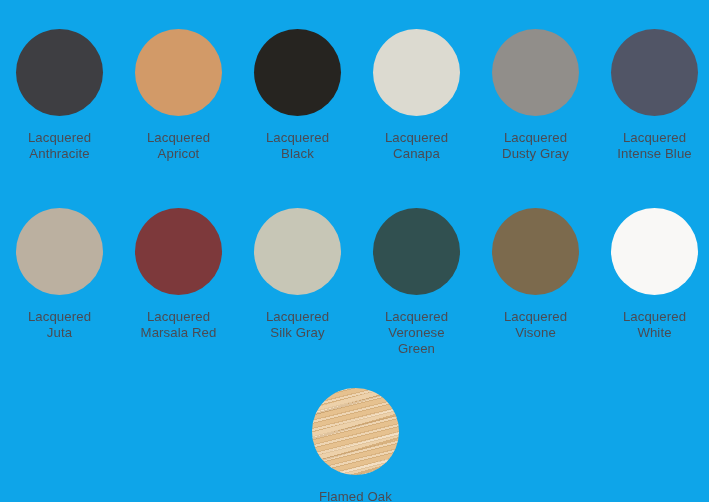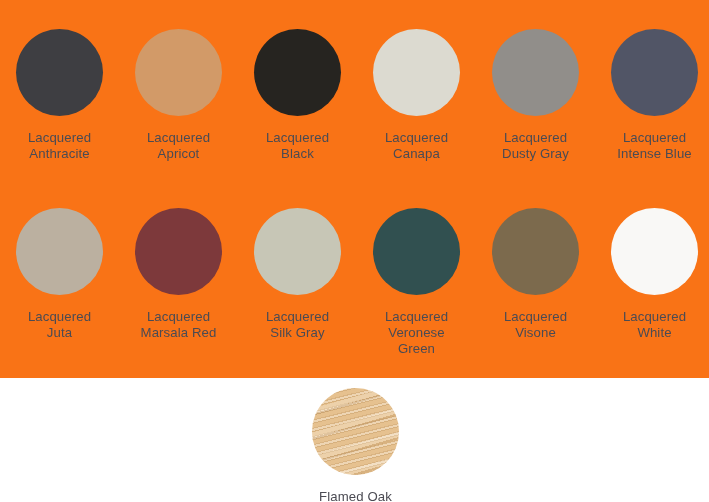--- a/index.html
+++ b/index.html
@@ -11,22 +11,22 @@
     width: 709px;
     height: 502px;
     overflow: hidden;
     font-family: "Liberation Sans", "DejaVu Sans", sans-serif;
     -webkit-font-smoothing: antialiased;
   }
 
   #palette-board {
     position: relative;
     width: 709px;
-    height: 378px;
-    background: #f97316;
+    height: 502px;
+    background: #0ea5e9;
     box-sizing: border-box;
   }
 
   .swatch-row {
     display: flex;
     justify-content: flex-start;
     align-items: flex-start;
     width: 709px;
     padding: 0;
     margin: 0;

